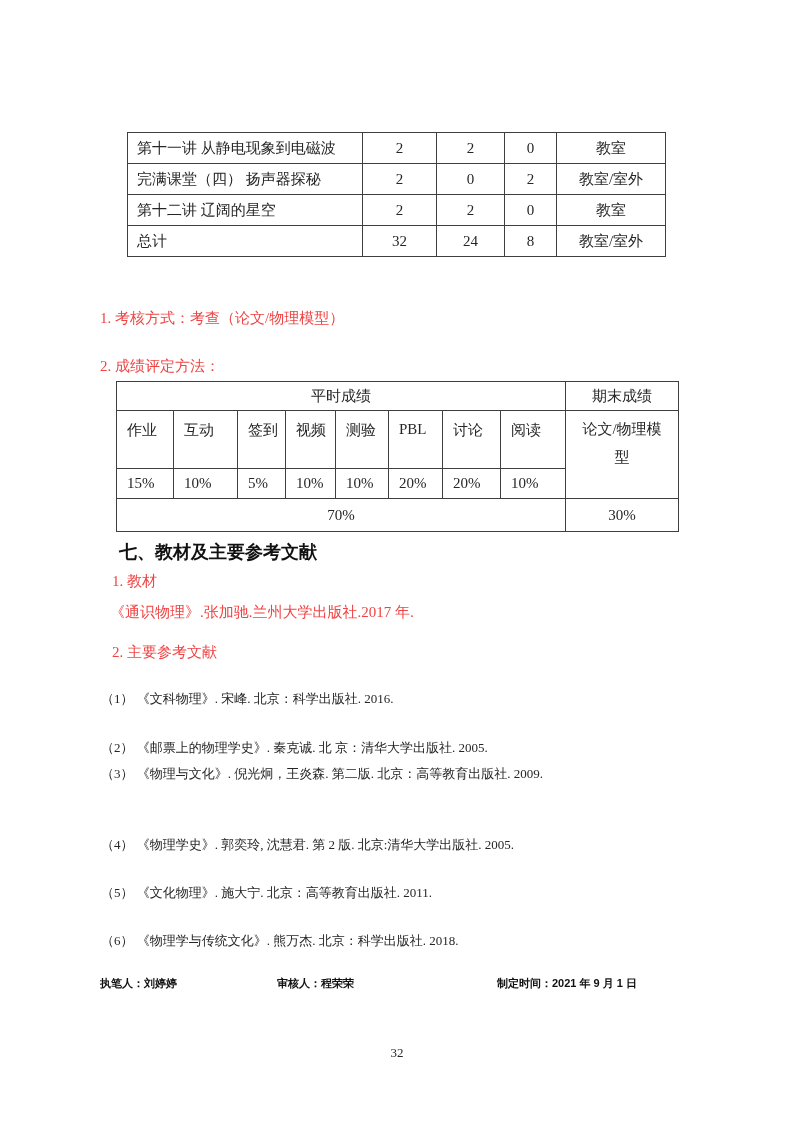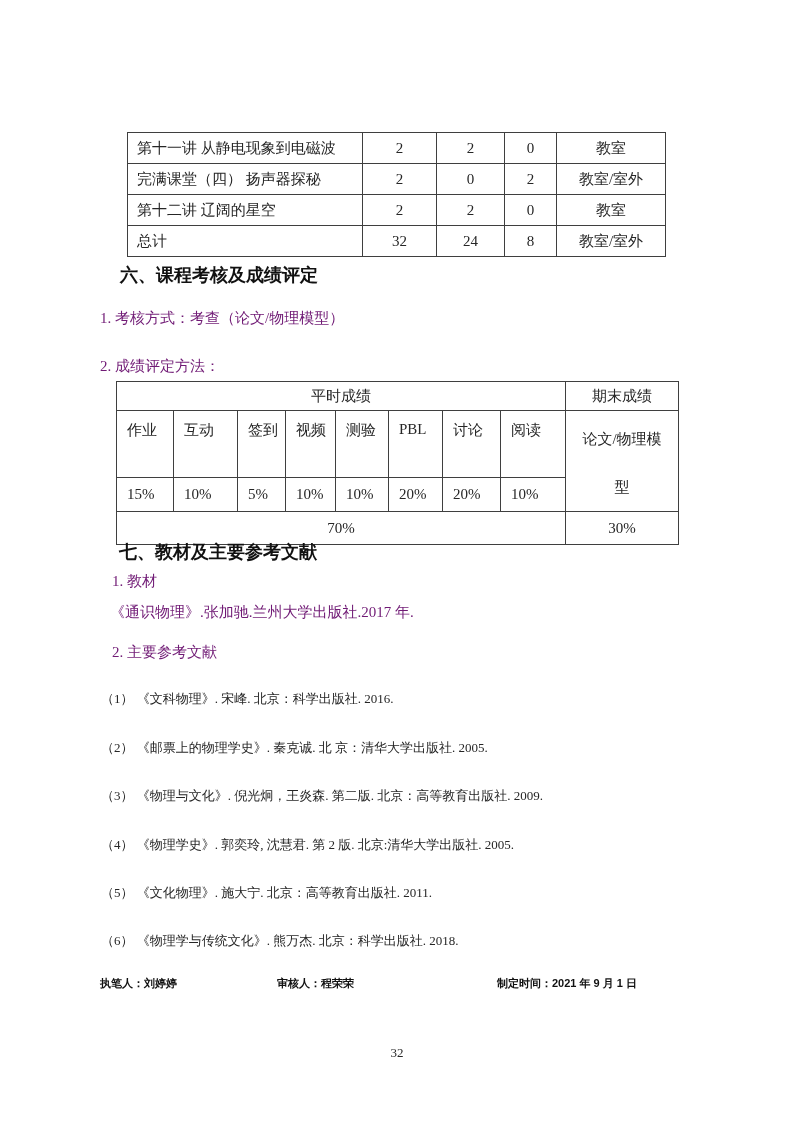--- a/index.html
+++ b/index.html
@@ -32,41 +32,41 @@
   .grade-table { position: absolute; left: 116px; top: 373px; width: 562px; height: 150px; }
   .grade-table td { padding: 0; }
   .grade-table .row-span-header td { height: 29px; text-align: center; }
   .grade-table .row-labels td { height: 58px; vertical-align: top; text-align: left; padding: 10px 0 0 10px; }
   .grade-table .row-percents td { height: 30px; text-align: left; padding-left: 10px; }
   .grade-table .row-totals td { height: 33px; text-align: center; }
   .grade-table td.final-cell {
     vertical-align: top; text-align: center; padding: 4px 0 0 0;
   }
   .grade-table td.final-cell .wrap {
-    display: inline-block; width: 6.05em; line-height: 48px;
+    display: inline-block; width: 6.05em; line-height: 28px;
     word-break: break-all; text-align: center;
   }
   
   .sec-title {
     position: absolute;
     font-family: "Liberation Sans", "DejaVu Sans", sans-serif;
     font-weight: 700; font-size: 18px; color: #111; white-space: nowrap;
   }
   .sec6-title { left: 120px; top: 255px; }
   .sec7-title { left: 119px; top: 532px; }
-  .body-line { position: absolute; font-size: 15px; color: #701a75; white-space: nowrap; }
+  .body-line { position: absolute; font-size: 15px; color: #ef4444; white-space: nowrap; }
   .item1 { left: 100px; top: 301px; }
   .item2 { left: 100px; top: 349px; }
   .textbook-label { left: 112px; top: 564px; }
   .textbook-line  { left: 110px; top: 595px; }
   .refs-label     { left: 112px; top: 635px; }
   .ref-line { position: absolute; left: 101px; font-size: 13px; color: #262626; white-space: nowrap; }
   .ref-0 { top: 682px; }
   .ref-1 { top: 731px; }
-  .ref-2 { top: 779px; text-align: right; }
+  .ref-2 { top: 757px; text-align: right; }
   .ref-3 { top: 828px; }
   .ref-4 { top: 876px; }
   .ref-5 { top: 924px; }
   
   .doc-footer {
     position: absolute; left: 0; top: 968px; width: 794px; height: 22px;
     font-family: "Liberation Sans", "DejaVu Sans", sans-serif;
     font-weight: 700; font-size: 11px; color: #111;
   }
   .doc-footer span { position: absolute; white-space: nowrap; }
@@ -116,21 +116,20 @@
       <tr>
         <td class="cell-name">总计</td>
         <td>32</td>
         <td>24</td>
         <td>8</td>
         <td>教室/室外</td>
       </tr>
     </tbody>
   </table>
 
-  <div class="sec-title sec6-title">六、课程考核及成绩评定</div>
   <div class="body-line item1">1. 考核方式：考查（论文/物理模型）</div>
   <div class="body-line item2">2. 成绩评定方法：</div>
 
   <table class="grade-table">
     <colgroup>
       <col style="width:57px">
         <col style="width:64px">
         <col style="width:48px">
         <col style="width:50px">
         <col style="width:53px">

